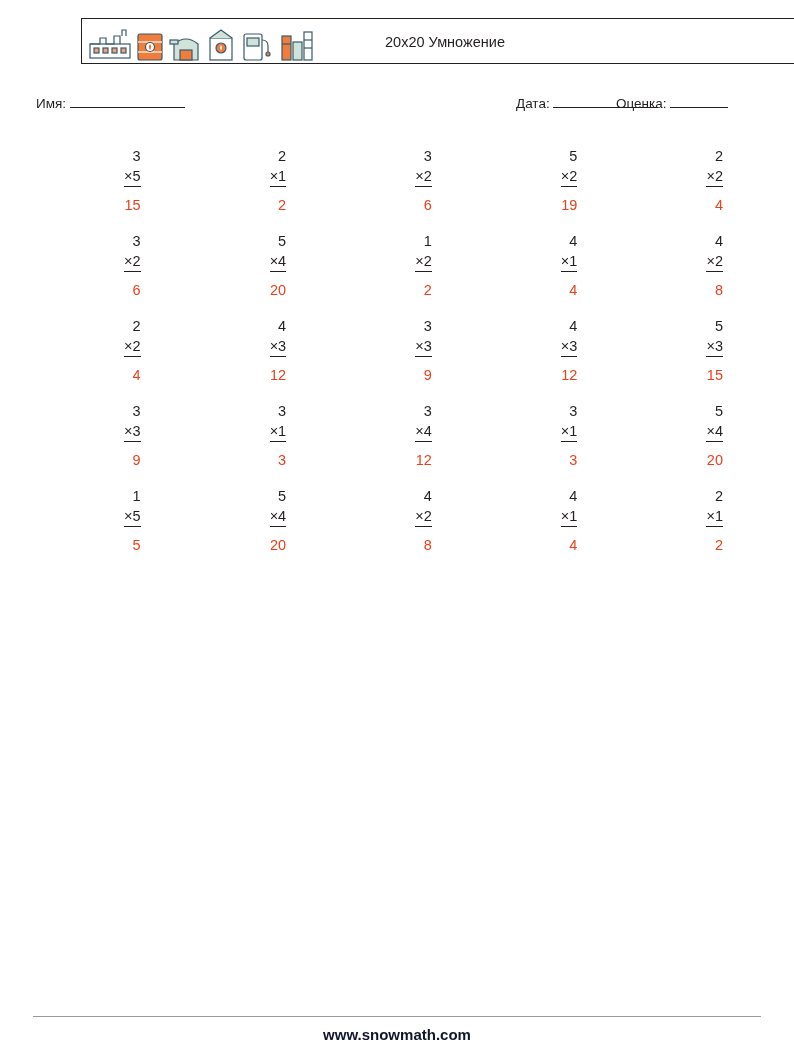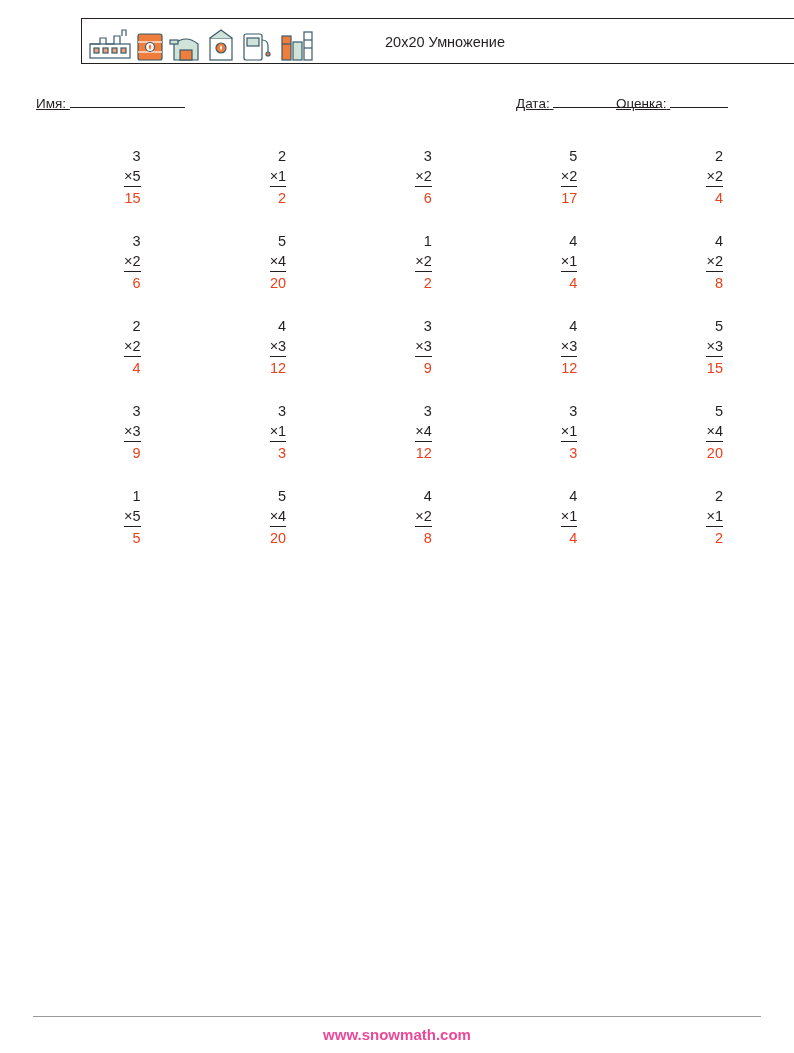--- a/index.html
+++ b/index.html
@@ -53,21 +53,21 @@
 
   
   .meta {
     position: absolute;
     top: 95px;
     left: 0;
     width: 794px;
     height: 20px;
     font-size: 13.5px;
   }
-  .meta .lbl { position: absolute; white-space: nowrap; text-decoration: underline; }
+  .meta .lbl { position: absolute; white-space: nowrap; }
   .rule {
     display: inline-block;
     border-bottom: 1px solid #231f20;
     height: 12px;
     vertical-align: baseline;
   }
   .m-name { left: 36px; }
   .m-date { left: 516px; }
   .m-score { left: 616px; }
 
@@ -93,21 +93,21 @@
     text-align: right;
     font-size: 14.5px;
     line-height: 20px;
   }
   .prob .top { display: block; }
   .prob .bot { display: block; }
   .prob .ansline {
     display: block;
     border-top: 1px solid #231f20;
     margin-top: 0px;
-    padding-top: 1px;
+    padding-top: 8px;
   }
   .ans {
     display: block;
     color: #e8411c;
     font-size: 14.5px;
     line-height: 20px;
   }
 
   
   .footer-rule {
@@ -118,21 +118,21 @@
     border-top: 1px solid #9a9a9a;
   }
   .footer-text {
     position: absolute;
     left: 0;
     top: 1026px;
     width: 794px;
     text-align: center;
     font-size: 15px;
     font-weight: bold;
-    color: #ec4899;
+    color: #0f172a;
   }
 </style>
 </head>
 <body>
 
 <div class="page">
 
   <div class="header">
     <div class="logo">
       <svg width="230" height="40" viewBox="0 0 230 40" xmlns="http://www.w3.org/2000/svg">
@@ -222,21 +222,21 @@
         <span class="ansline">
               <span class="ans">6</span>
             </span>
       </div>
         </div>
       <div class="cell">
           <div class="prob">
         <span class="top">5</span>
         <span class="bot">×2</span>
         <span class="ansline">
-              <span class="ans">17</span>
+              <span class="ans">19</span>
             </span>
       </div>
         </div>
       <div class="cell">
           <div class="prob">
         <span class="top">2</span>
         <span class="bot">×2</span>
         <span class="ansline">
               <span class="ans">4</span>
             </span>

